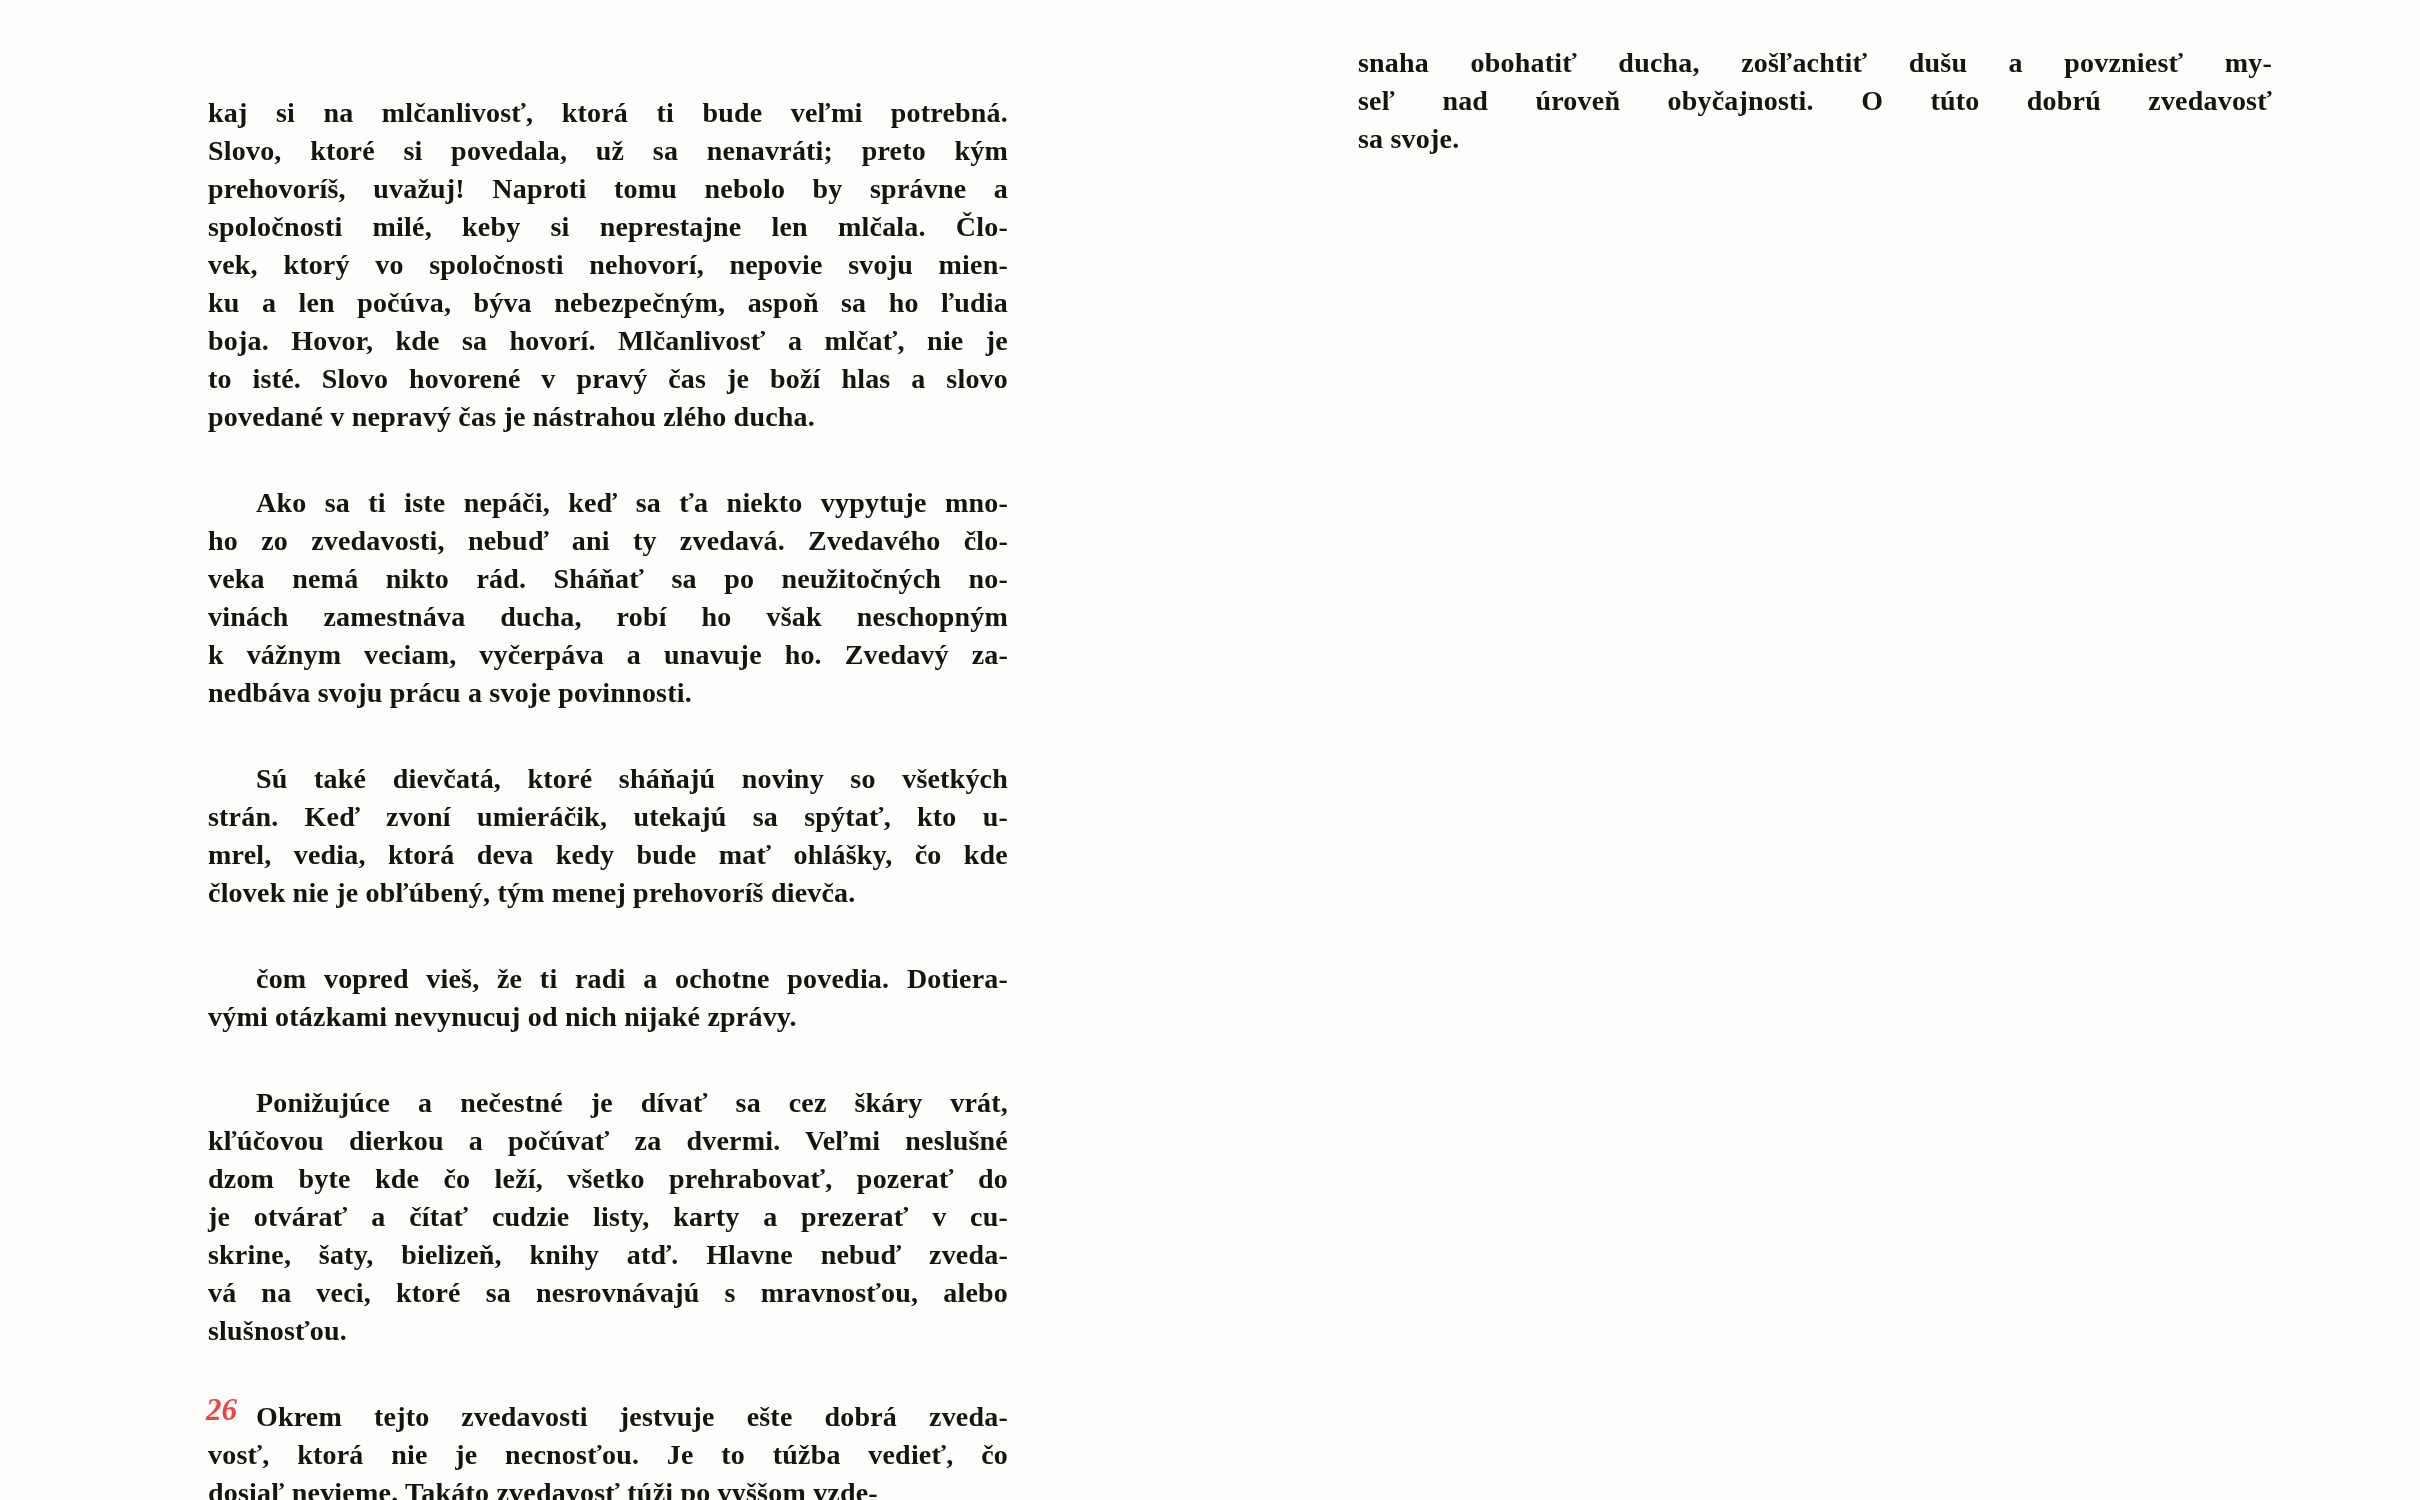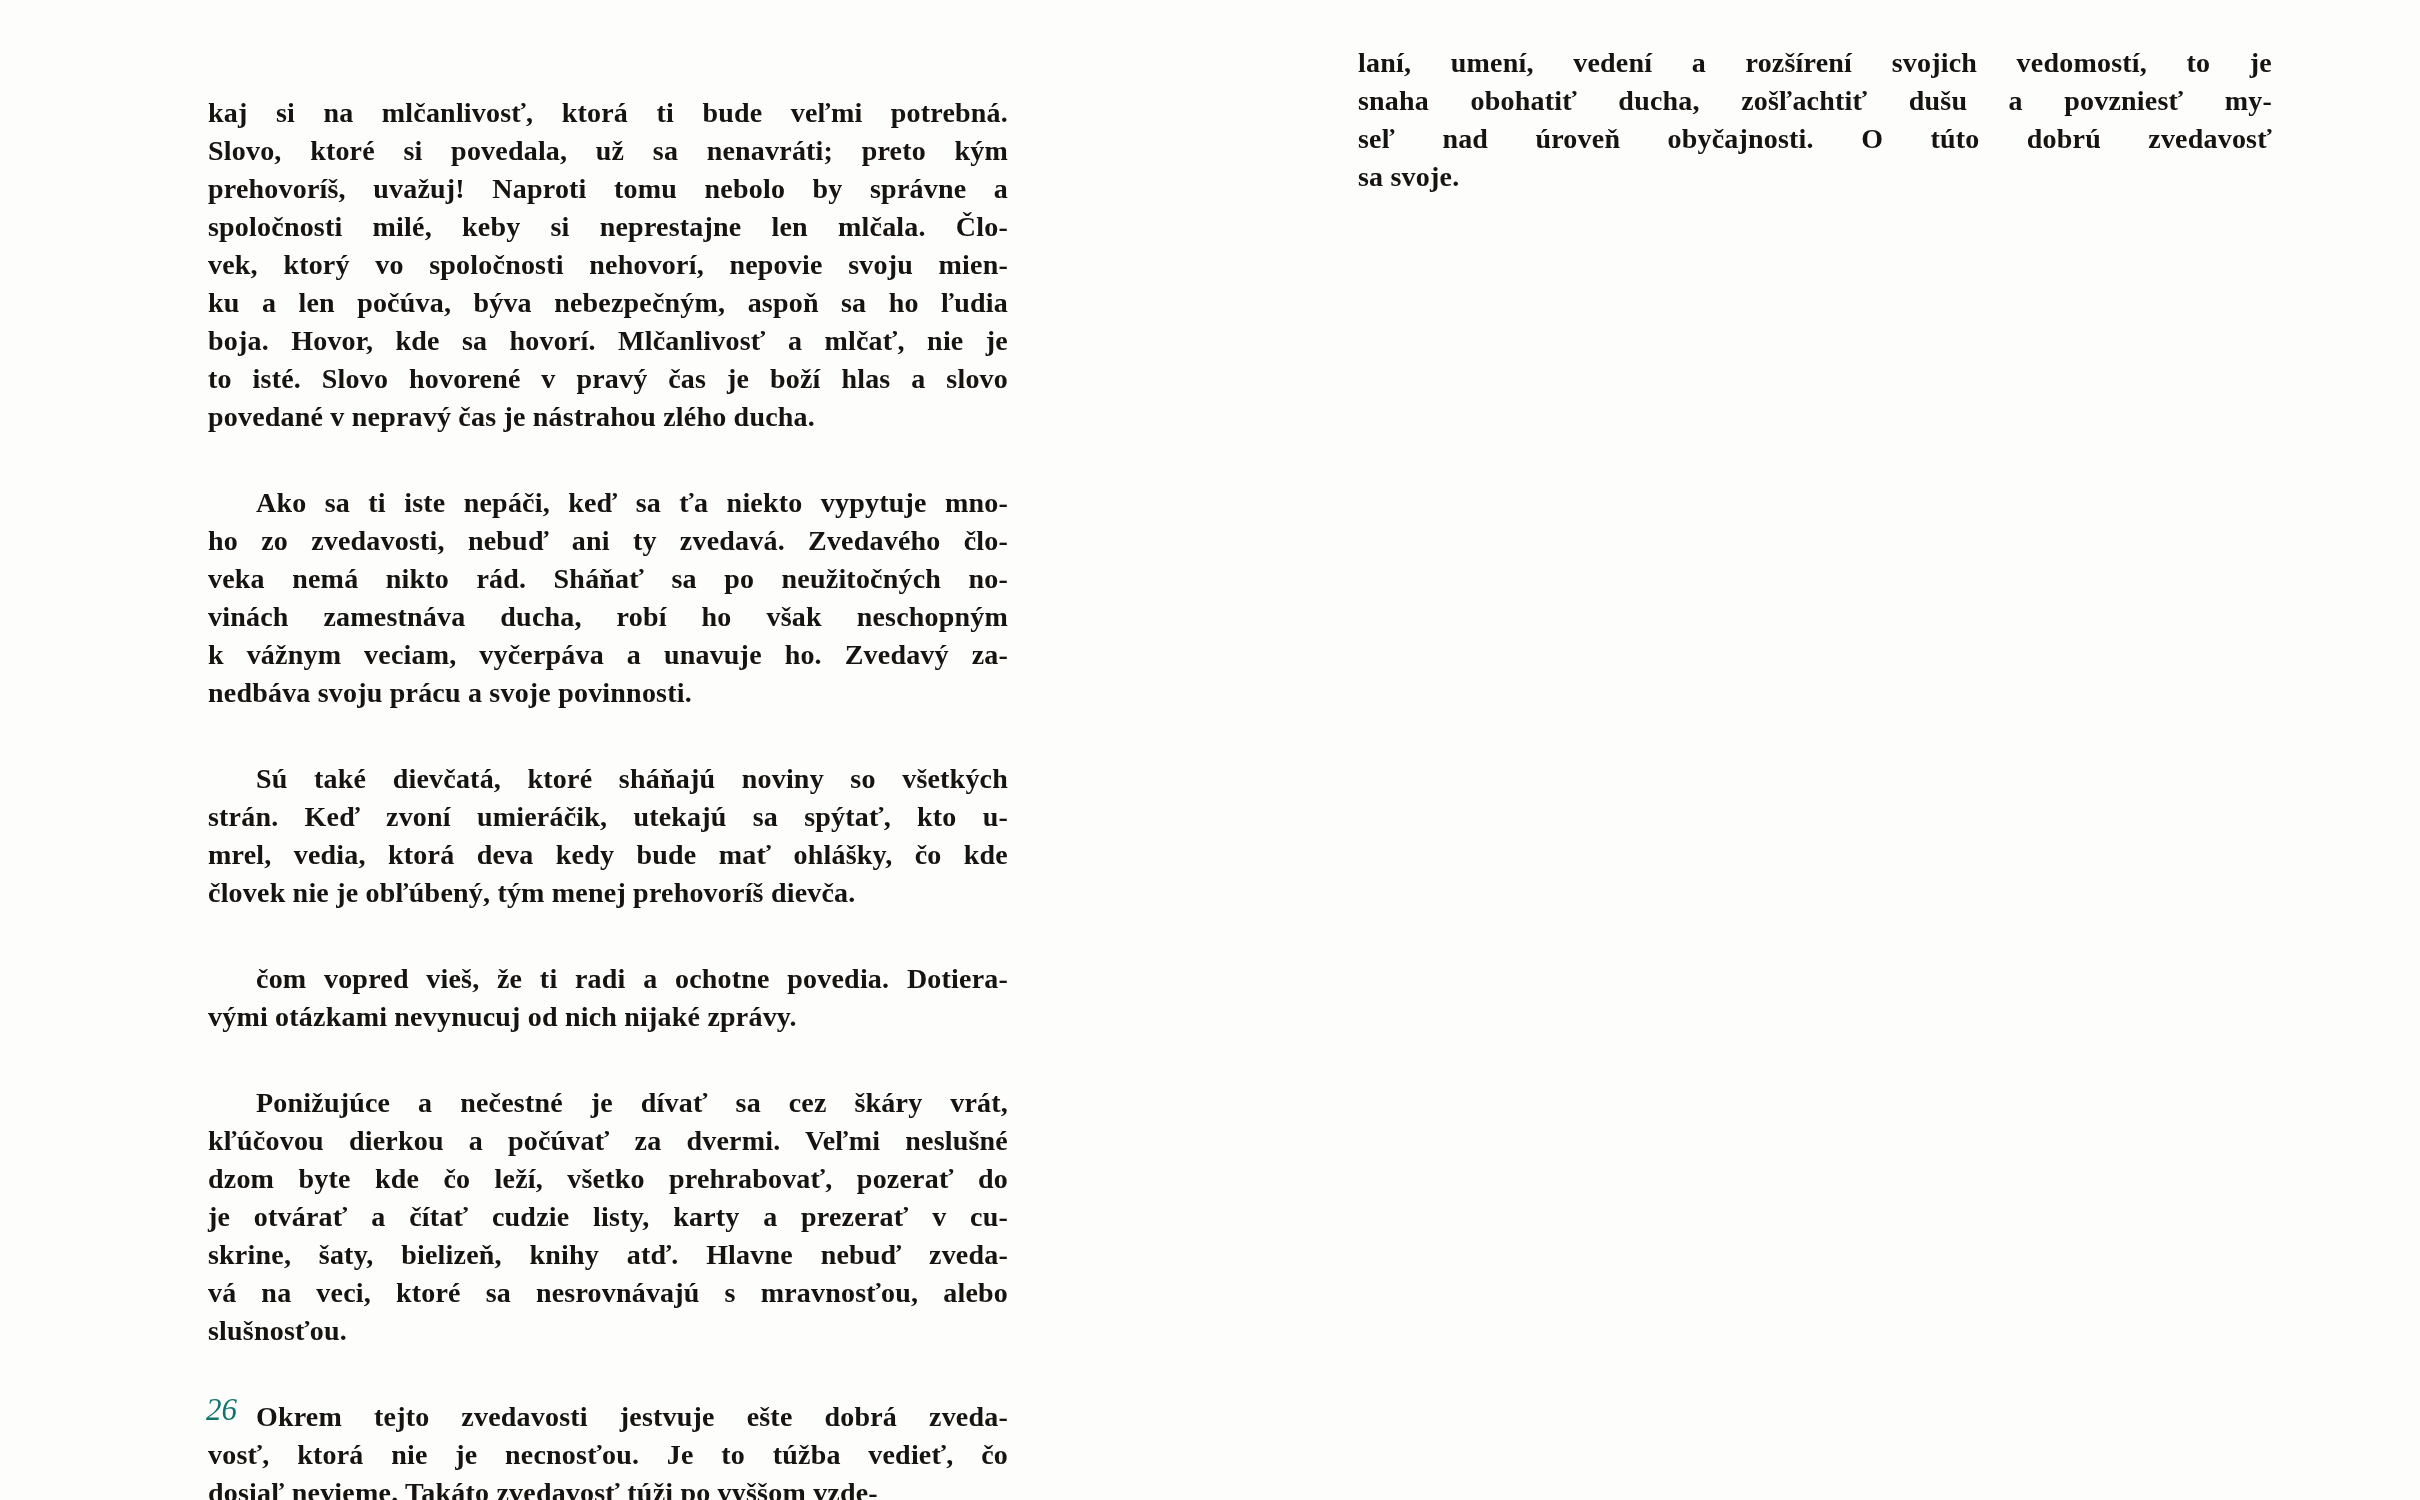--- a/index.html
+++ b/index.html
@@ -46,23 +46,23 @@
     left: 1358px;
     top: 44px;
     width: 914px;
   }
   .page-number {
     position: absolute;
     left: 206px;
     top: 1392px;
     font-size: 31px;
     font-style: italic;
-    font-weight: normal;
+    font-weight: bold;
     font-family: "Liberation Serif", serif;
-    color: #0f766e;
+    color: #ef4444;
   }
 </style>
 </head>
 <body>
 
 <div class="book-spread">
   <div class="text-col left-col">
       <div class="para">
         <div class="line">kaj si na mlčanlivosť, ktorá ti bude veľmi potrebná.</div>
         <div class="line">Slovo, ktoré si povedala, už sa nenavráti; preto kým</div>
@@ -103,21 +103,20 @@
       </div>
       <div class="para indent">
         <div class="line">Okrem tejto zvedavosti jestvuje ešte dobrá zveda-</div>
         <div class="line">vosť, ktorá nie je necnosťou. Je to túžba vedieť, čo</div>
         <div class="line last">dosiaľ nevieme. Takáto zvedavosť túži po vyššom vzde-</div>
       </div>
     </div>
 
   <div class="text-col right-col">
       <div class="para">
-        <div class="line">laní, umení, vedení a rozšírení svojich vedomostí, to je</div>
         <div class="line">snaha obohatiť ducha, zošľachtiť dušu a povzniesť my-</div>
         <div class="line">seľ nad úroveň obyčajnosti. O túto dobrú zvedavosť</div>
         <div class="line last">sa svoje.</div>
       </div>
     </div>
 
   <div class="page-number">26</div>
 </div>
 
 </body></html>

